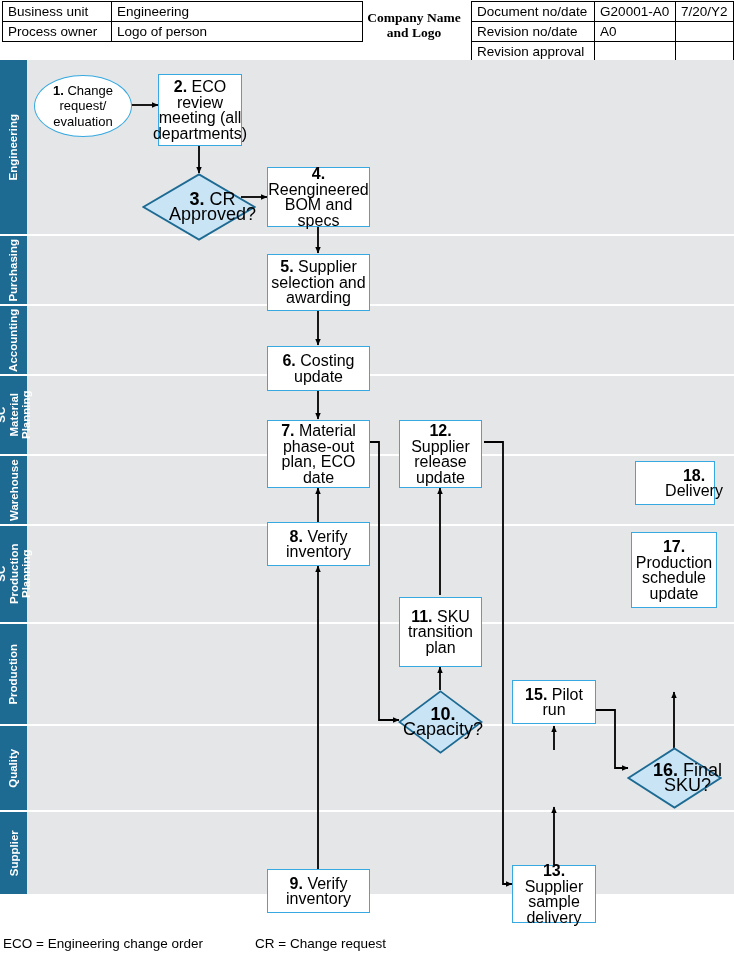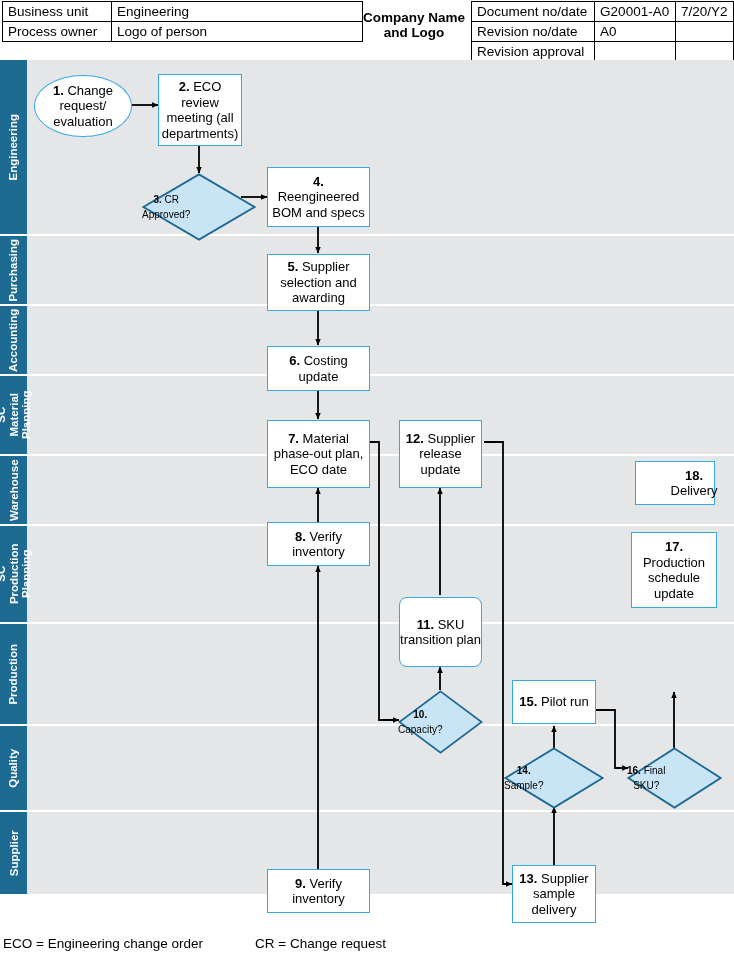--- a/index.html
+++ b/index.html
@@ -34,21 +34,21 @@
   #hdr-left  { left: 2px;  top: 1px; }
   #hdr-left td.k { width: 98px; }
   #hdr-left td.v { width: 240px; }
   #hdr-right { left: 471px; top: 1px; }
   #hdr-right td.k { width: 122px; }
   #hdr-right td.v1 { width: 75px; margin-left: 20px; }
   #hdr-right td.v2 { width: 49px; }
   #company-logo {
     position: absolute; left: 358px; top: 10px; width: 112px;
     text-align: center;
-    font-size: 13.5px; font-weight: bold; line-height: 15px;
+    font-size: 13.5px; font-weight: bold; line-height: 15px; font-family: Liberation Serif, serif;
   }
 
   
   #canvas {
     position: absolute; left: 0; top: 60px; width: 734px; height: 875px;
   }
   .lane {
     position: absolute; left: 0; width: 734px;
     background: #e4e6e7;
   }
@@ -72,21 +72,21 @@
   .lane-body { position: absolute; left: 27px; top: 0; right: 0; height: 100%; }
 
   
   .node {
     position: absolute;
     box-sizing: border-box;
     background: #ffffff;
     border: 1.6px solid #37a9e0;
     display: flex; align-items: center; justify-content: center;
     text-align: center;
-    font-size: 13px;
+    font-size: 16px;
     line-height: 15.5px;
     z-index: 5;
   }
   .node .num { font-weight: bold; }
 
   .oval {
     position: absolute;
     box-sizing: border-box;
     background: #ffffff;
     border: 1.8px solid #37a9e0;
@@ -98,22 +98,22 @@
   }
   .oval .num { font-weight: bold; }
 
   .diamond {
     position: absolute;
     z-index: 5;
   }
   .diamond svg { position: absolute; left: 0; top: 0; }
   .diamond .dtext {
     position: absolute; left: 0; top: 0; width: 100%; height: 100%;
-    display: flex; align-items: center; justify-content: flex-start;
-    text-align: center; font-size: 10px; line-height: 15.5px;
+    display: flex; align-items: center; justify-content: flex-end;
+    text-align: center; font-size: 18px; line-height: 15.5px;
   }
   .diamond .num { font-weight: bold; }
 
   
   #wires { position: absolute; left: 0; top: 0; width: 734px; height: 875px; z-index: 2; }
 
   
   #footer {
     position: absolute; left: 0; top: 936px; width: 734px; height: 19px;
     font-size: 13.5px;
@@ -339,52 +339,41 @@
       <polygon points="42.5,1.4 83.6,32 42.5,62.6 1.4,32" fill="#c9e4f4" stroke="#1d6a93" stroke-width="1.8"></polygon>
     </svg>
     <div class="dtext">
       <div>
         <span class="num">10.</span>
         <span><br>Capacity?</span>
       </div>
     </div>
   </div>
 
-  <div class="node" style="left:399px; top:537px; width:83px; height:70px;border-radius:8px;">
+  <div class="node" style="left:399px; top:537px; width:83px; height:70px;">
     <div>
       <span class="num">11.</span>
       <span>SKU transition plan</span>
     </div>
   </div>
 
   <div class="node" style="left:399px; top:360px; width:83px; height:68px;">
     <div>
       <span class="num">12.</span>
       <span>Supplier release update</span>
     </div>
   </div>
 
   <div class="node" style="left:512px; top:805px; width:84px; height:58px;">
     <div>
       <span class="num">13.</span>
       <span>Supplier sample delivery</span>
     </div>
   </div>
 
-  <div class="diamond" style="left:504px; top:687px; width:100px; height:62px;">
-    <svg width="100" height="62">
-      <polygon points="50,1.4 98.6,31 50,60.6 1.4,31" fill="#c9e4f4" stroke="#1d6a93" stroke-width="1.8"></polygon>
-    </svg>
-    <div class="dtext">
-      <div>
-        <span class="num">14.</span>
-        <span><br>Sample?</span>
-      </div>
-    </div>
-  </div>
 
   <div class="node" style="left:512px; top:620px; width:84px; height:44px;">
     <div>
       <span class="num">15.</span>
       <span>Pilot run</span>
     </div>
   </div>
 
   <div class="diamond" style="left:627px; top:687px; width:95px; height:62px;">
     <svg width="95" height="62">

